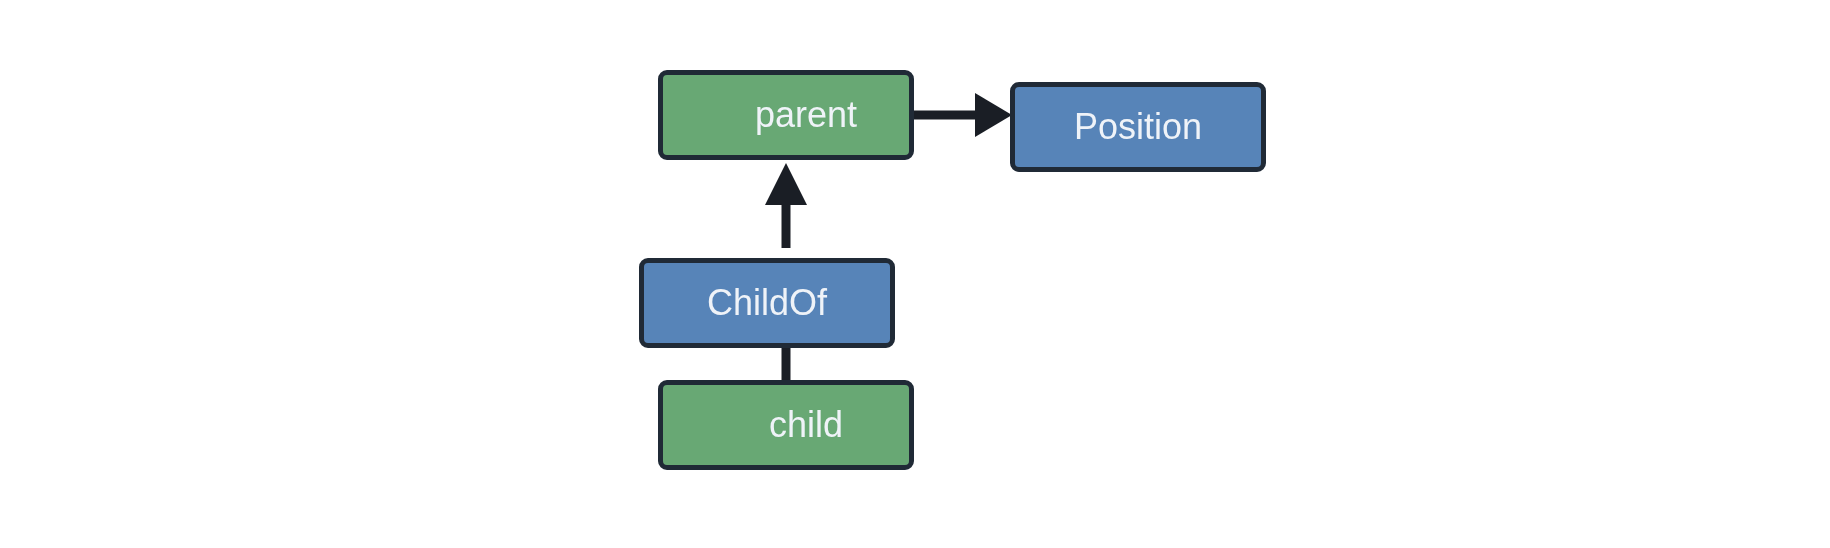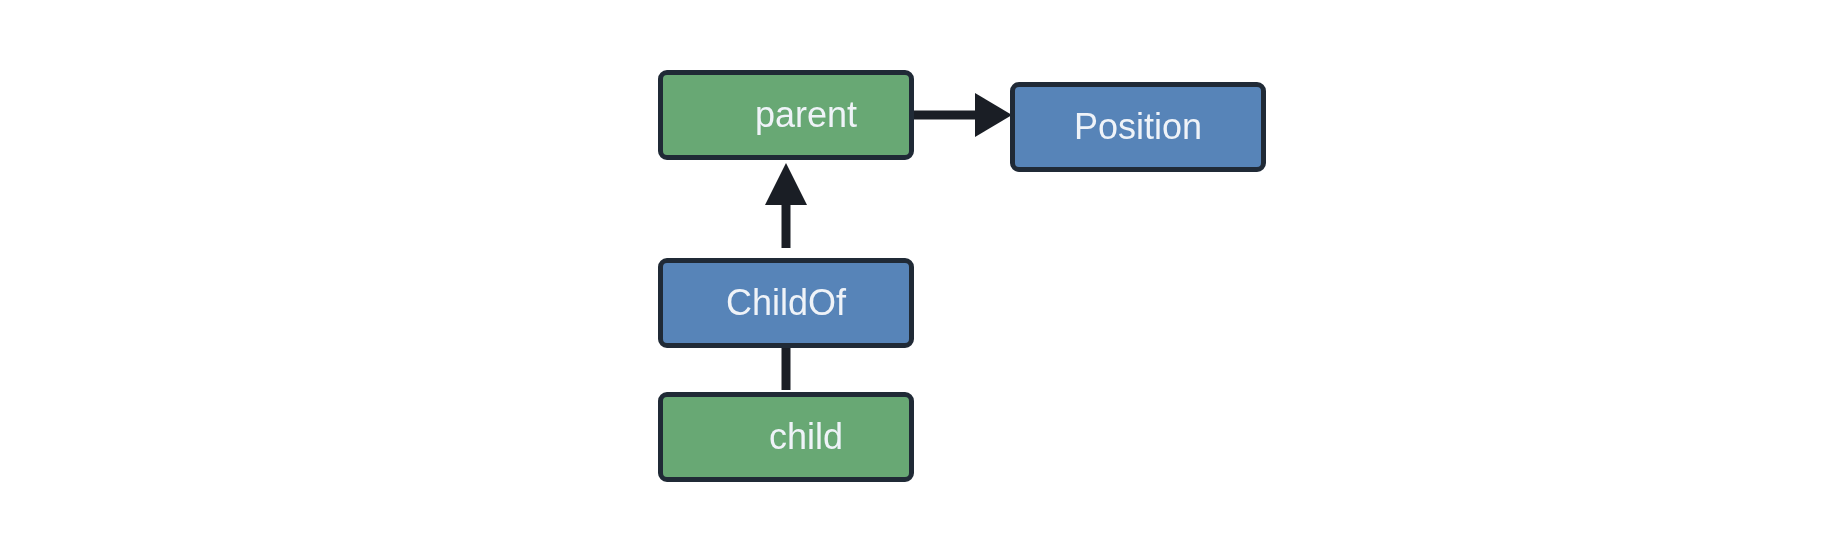--- a/index.html
+++ b/index.html
@@ -42,22 +42,22 @@
     align-items: center;
     justify-content: center;
     font-size: 36px;
     line-height: 1;
     color: var(--label-text);
   }
   .entity { background: var(--entity-fill); padding-left: 40px; }
   .component { background: var(--component-fill); margin-top: 12px; }
   .node-parent   { left: 658px;  top: 70px;  }
   .node-position { left: 1010px; top: 70px;  }
-  .node-childof  { left: 658px;  top: 246px; }
-  .node-child    { left: 658px;  top: 392px; }
+  .node-childof  { left: 639px;  top: 246px; }
+  .node-child    { left: 658px;  top: 380px; }
 </style>
 </head>
 <body>
 
 <div class="canvas">
 
   <svg class="edges" viewBox="0 0 1830 548" aria-hidden="true">
 
     <g>
       <line class="edge-stroke" x1="912" y1="115" x2="978" y2="115"></line>

